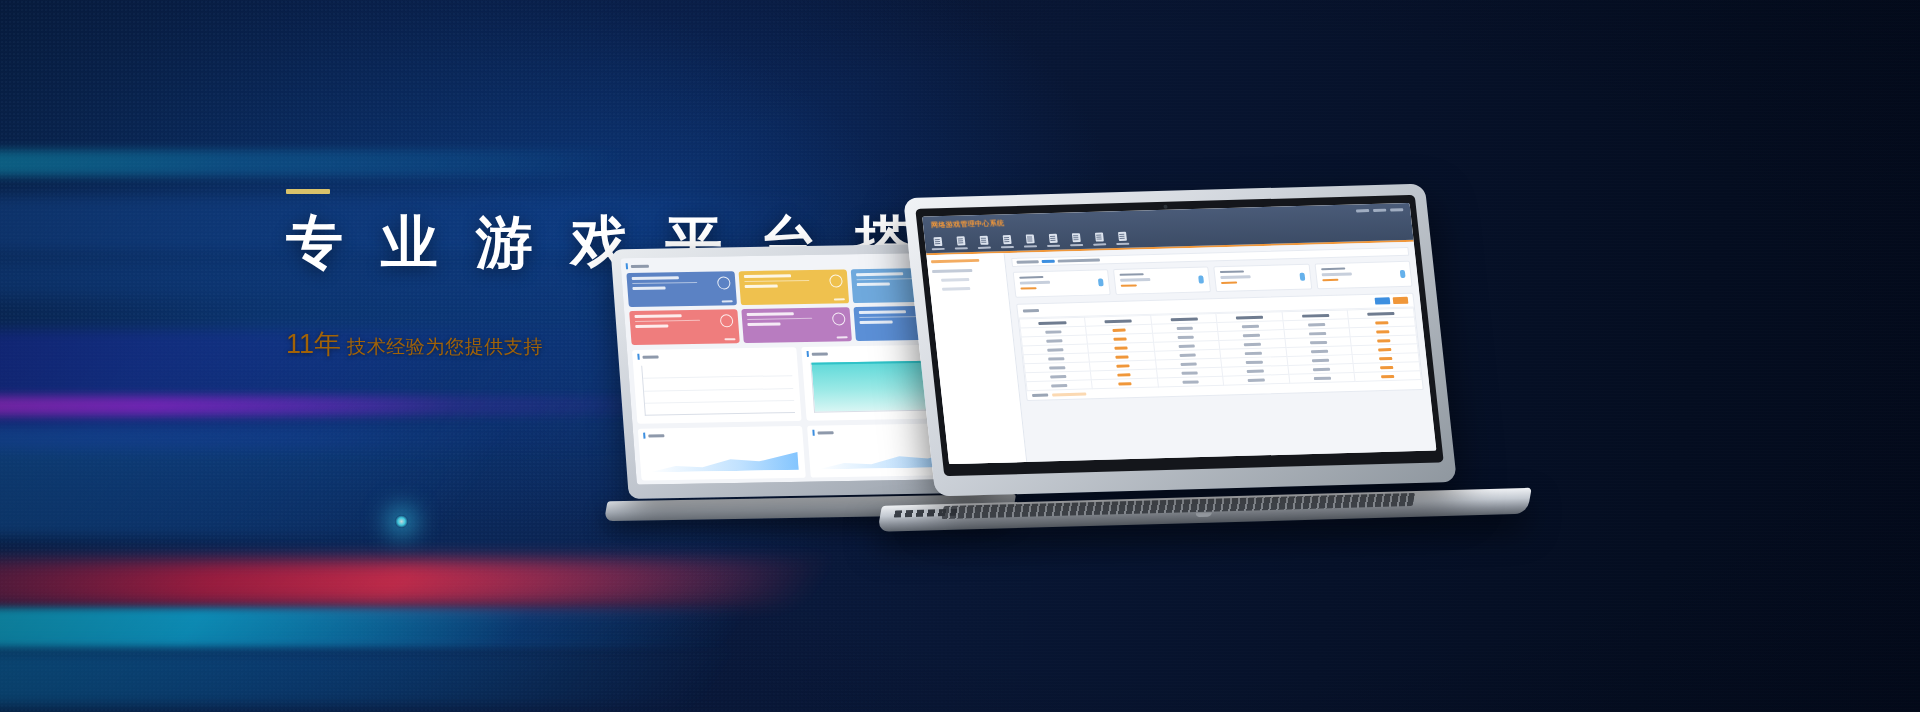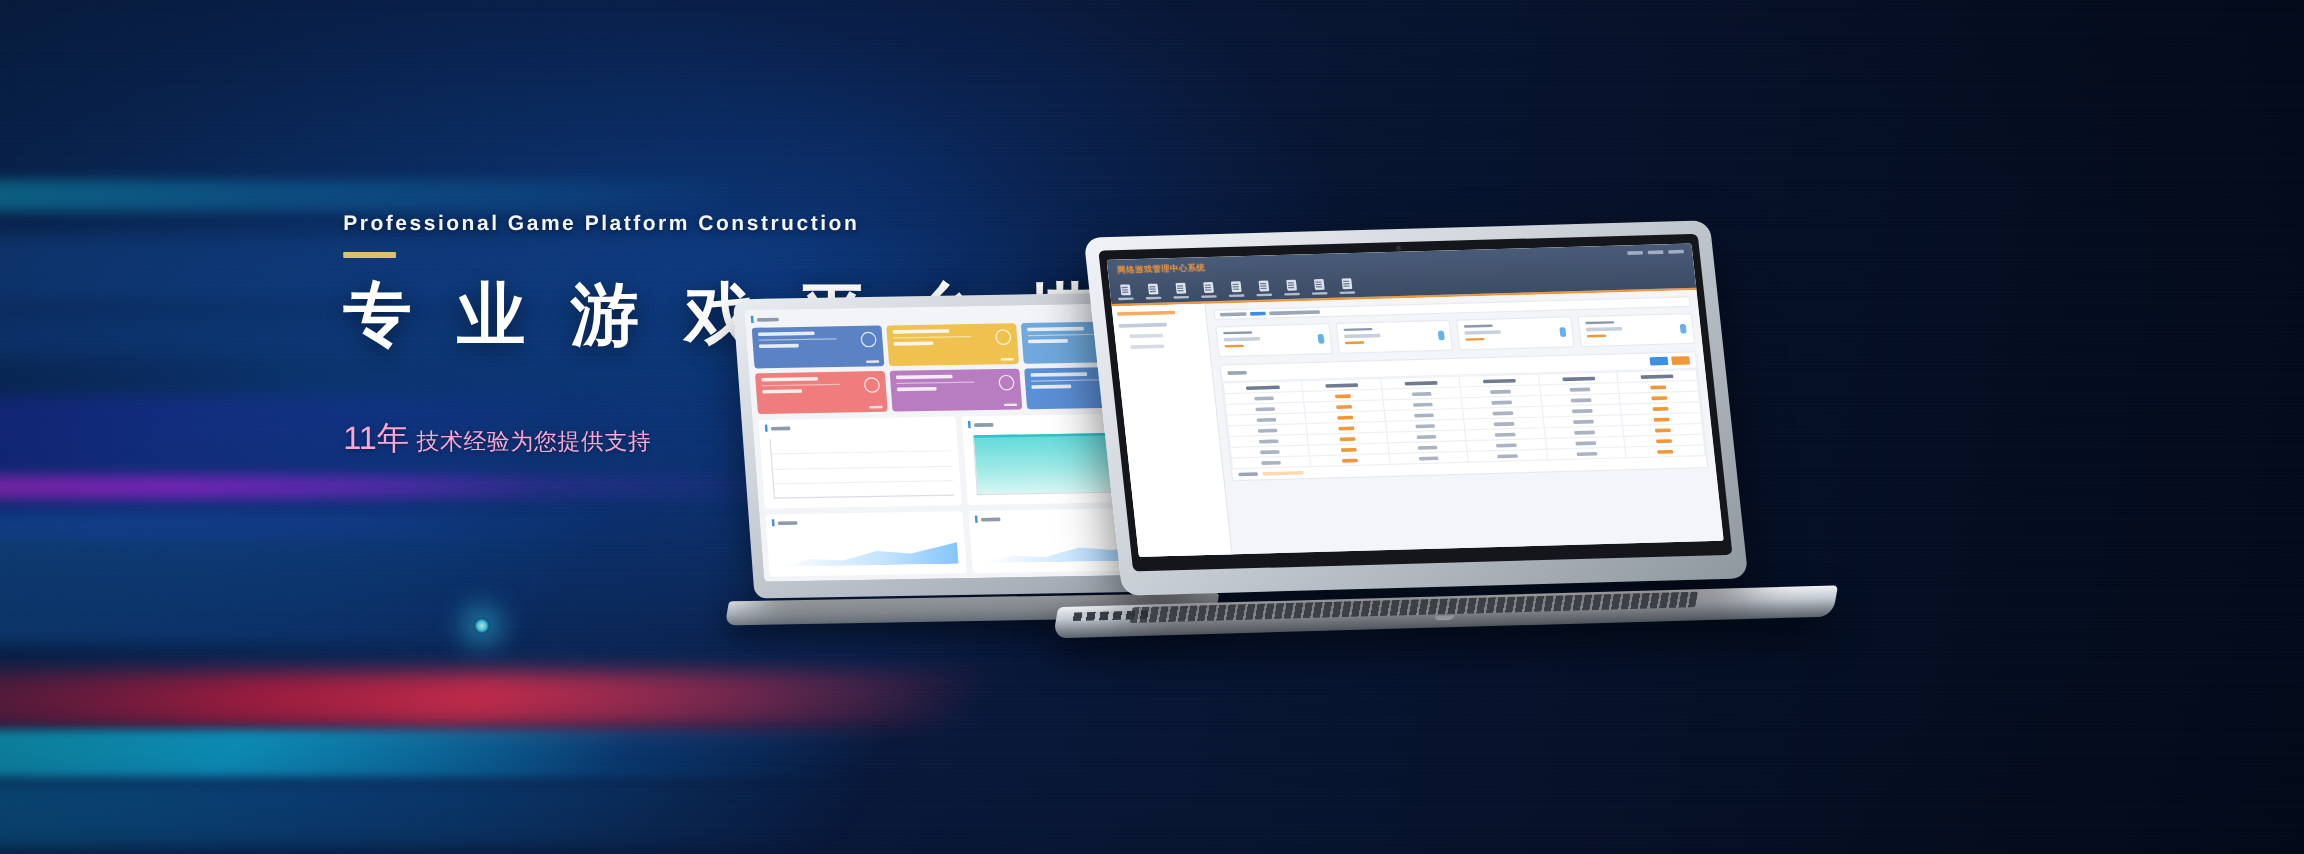--- a/index.html
+++ b/index.html
@@ -105,21 +105,21 @@
     line-height:1.08;white-space:nowrap;
     text-shadow:0 3px 16px rgba(0,0,0,.45);
   }
   .badge{
     display:inline-block;margin-top:42px;background:#ef1226;
     padding:6px 15px 7px 15px;
     color:#ffffff;font-size:20px;font-weight:700;letter-spacing:2.4px;
     white-space:nowrap;box-shadow:0 2px 10px rgba(200,10,30,.35);
   }
   .tagline{
-    margin-top:52px;color:#f9a8d4;font-size:19px;letter-spacing:.6px;white-space:nowrap;
+    margin-top:52px;color:#a16207;font-size:19px;letter-spacing:.6px;white-space:nowrap;
     text-shadow:0 1px 4px rgba(0,0,0,.5);
   }
   .tagline .years{font-size:27px;font-weight:400;letter-spacing:0;margin-right:6px;}
 
   
   .laptops{position:absolute;left:620px;top:190px;width:900px;height:330px;}
 
   
   .lap-back{
     position:absolute;left:0;top:56px;width:360px;height:250px;
@@ -289,21 +289,20 @@
   <div class="streak s-magenta"></div>
   <div class="streak s-lightblue"></div>
   <div class="streak s-red"></div>
   <div class="streak s-cyan-strong"></div>
   <div class="streak s-cyan-soft"></div>
   <div class="glow-dot"></div>
   <div class="scanlines"></div>
   <div class="bg-vignette"></div>
 
   <div class="copy">
-    <div class="eyebrow">Professional  Game  Platform  Construction</div>
     <div class="rule"></div>
     <div class="headline">专 业 游 戏 平 台 搭 建</div>
     <div class="tagline">
       <span class="years">11年</span><span>技术经验为您提供支持</span>
     </div>
   </div>
 
   <div class="laptops">
 
     <div class="lap-back">

